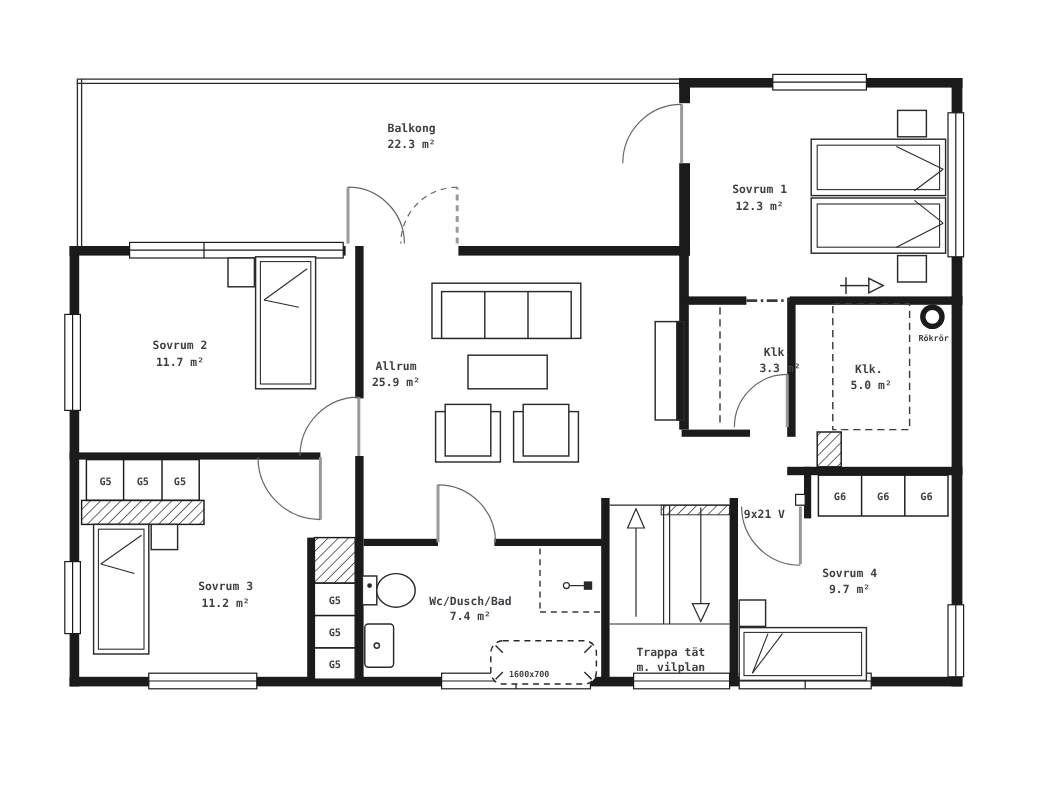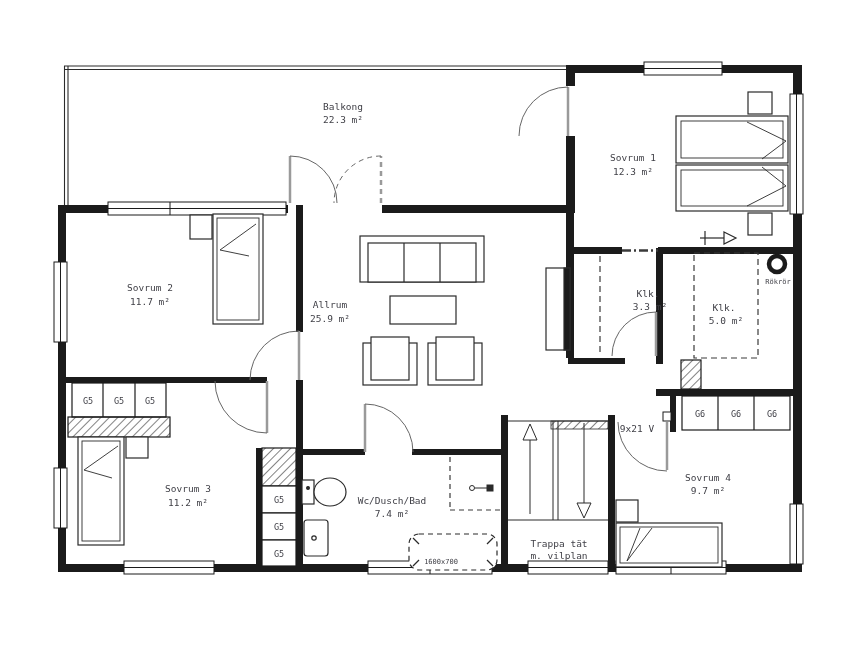--- a/index.html
+++ b/index.html
@@ -1,17 +1,17 @@
 <!DOCTYPE html>
 <html><head>
 <meta charset="utf-8">
 <style>
   html,body{margin:0;padding:0;background:#ffffff;}
   .canvas{position:relative;width:868px;height:664px;background:#ffffff;overflow:hidden;
-          font-family:"DejaVu Sans Mono", monospace;}
+          font-family:"DejaVu Sans Mono", monospace;font-weight:bold;}
   svg{position:absolute;left:0;top:0;}
   text{font-family:"DejaVu Sans Mono", monospace; fill:#3f3f46;}
   .room-name{font-size:9.5px;}
   .room-area{font-size:9.5px;}
   .small-lbl{font-size:8.5px;}
   .tiny-lbl{font-size:7px;}
 </style>
 </head>
 <body>
 

